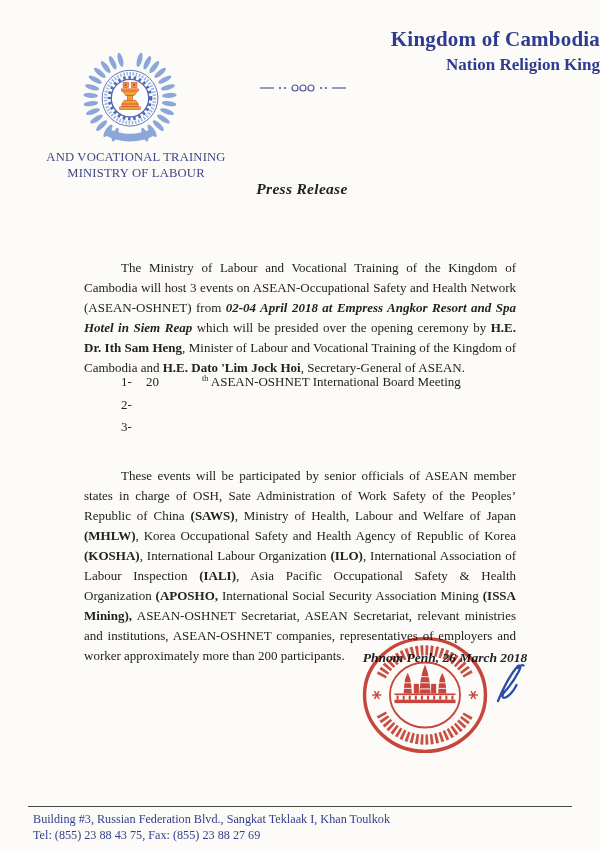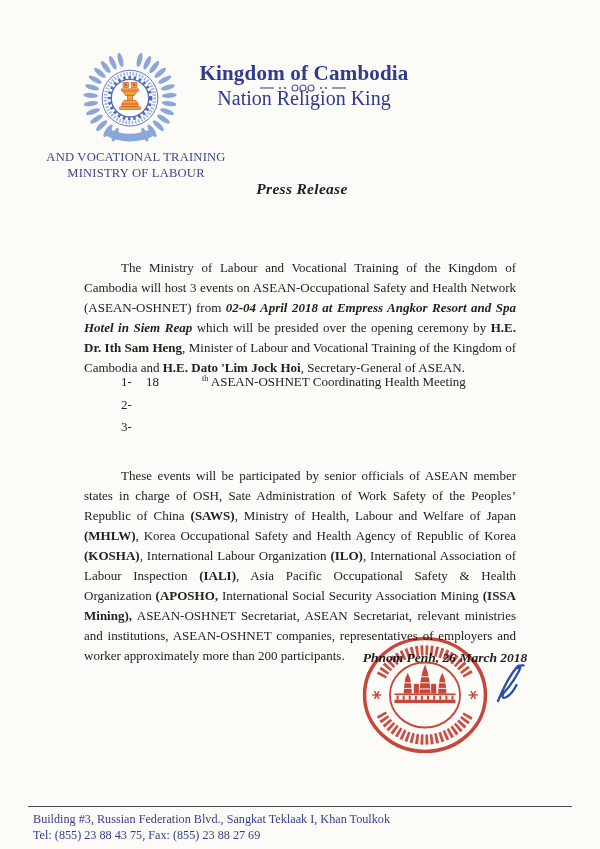--- a/index.html
+++ b/index.html
@@ -18,23 +18,23 @@
   }
   html,body{margin:0;padding:0;}
   body{background:#e8e8e6;font-family:"Liberation Serif","DejaVu Serif",serif;}
   .page{
     position:relative;width:600px;height:849px;margin:0 auto;
     background:var(--paper);
     overflow:hidden;
     color:var(--body_text);
   }
   
-  .kingdom-block{position:absolute;top:26px;left:0;width:600px;text-align:center;padding-left:8px;box-sizing:border-box;margin-top:34px;}
+  .kingdom-block{position:absolute;top:26px;left:0;width:600px;text-align:right;padding-left:8px;box-sizing:border-box;}
   .kingdom-title{font-size:21px;font-weight:bold;color:var(--header_navy);letter-spacing:.2px;line-height:26px;}
-  .kingdom-motto{font-size:20px;font-weight:normal;color:var(--header_navy);line-height:21px;margin-top:2px;}
+  .kingdom-motto{font-size:17px;font-weight:bold;color:var(--header_navy);line-height:21px;margin-top:2px;}
   .divider-wrap{position:absolute;top:80px;left:258px;width:90px;height:12px;}
   
   .logo-wrap{position:absolute;left:74px;top:52px;width:112px;height:100px;}
   .ministry-name{
     position:absolute;left:30px;top:149px;width:212px;text-align:center;
     color:var(--ministry_navy);font-size:12.6px;line-height:16px;letter-spacing:.2px;
   }
   
   .press-title{position:absolute;top:180px;left:0;width:604px;text-align:center;
     font-size:15.5px;font-weight:bold;font-style:italic;letter-spacing:.3px;}
@@ -150,21 +150,21 @@
     <div>MINISTRY OF LABOUR</div>
   </div>
 
   <div class="press-title">Press Release</div>
 
   <p class="para p1"><span>The Ministry of Labour and Vocational Training of the Kingdom of Cambodia will host 3 events on ASEAN-Occupational Safety and Health Network (ASEAN-OSHNET) from </span><span class="b i">02-04 April 2018 at Empress Angkor Resort and Spa Hotel in Siem Reap</span><span> which will be presided over the opening ceremony by </span><span class="b">H.E. Dr. Ith Sam Heng</span><span>, Minister of Labour and Vocational Training of the Kingdom of Cambodia and </span><span class="b">H.E. Dato 'Lim Jock Hoi</span><span>, Secretary-General of ASEAN.</span></p>
 
   <div class="events">
     <div class="event-row">
       <span class="event-marker">1-</span>
-      <span><span>18</span><sup>th</sup><span> ASEAN-OSHNET Coordinating Health Meeting</span></span>
+      <span><span>20</span><sup>th</sup><span> ASEAN-OSHNET International Board Meeting</span></span>
     </div>
     <div class="event-row">
       <span class="event-marker">2-</span>
     </div>
     <div class="event-row">
       <span class="event-marker">3-</span>
     </div>
   </div>
 
   <p class="para p2"><span>These events will be participated by senior officials of ASEAN member states in charge of OSH, Sate Administration of Work Safety of the Peoples’ Republic of China </span><span class="b">(SAWS)</span><span>, Ministry of Health, Labour and Welfare of Japan </span><span class="b">(MHLW)</span><span>, Korea Occupational Safety and Health Agency of Republic of Korea </span><span class="b">(KOSHA)</span><span>, International Labour Organization </span><span class="b">(ILO)</span><span>, International Association of Labour Inspection </span><span class="b">(IALI)</span><span>, Asia Pacific Occupational Safety &amp; Health Organization </span><span class="b">(APOSHO,</span><span> International Social Security Association Mining </span><span class="b">(ISSA Mining),</span><span> ASEAN-OSHNET Secretariat, ASEAN Secretariat, relevant ministries and institutions, ASEAN-OSHNET companies, representatives of employers and worker approximately more than 200 participants.</span></p>

